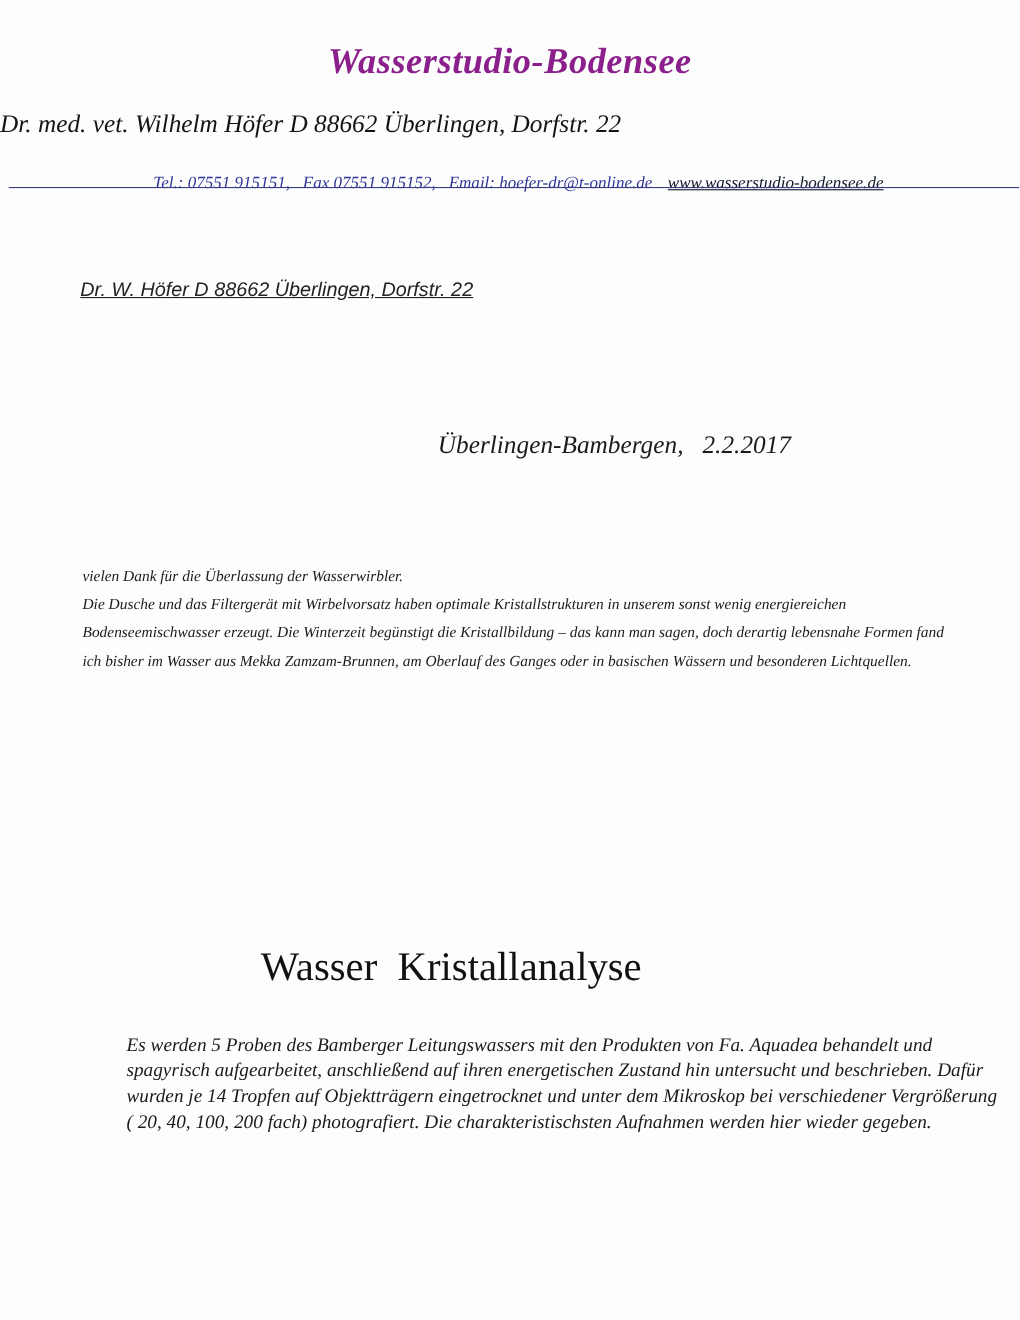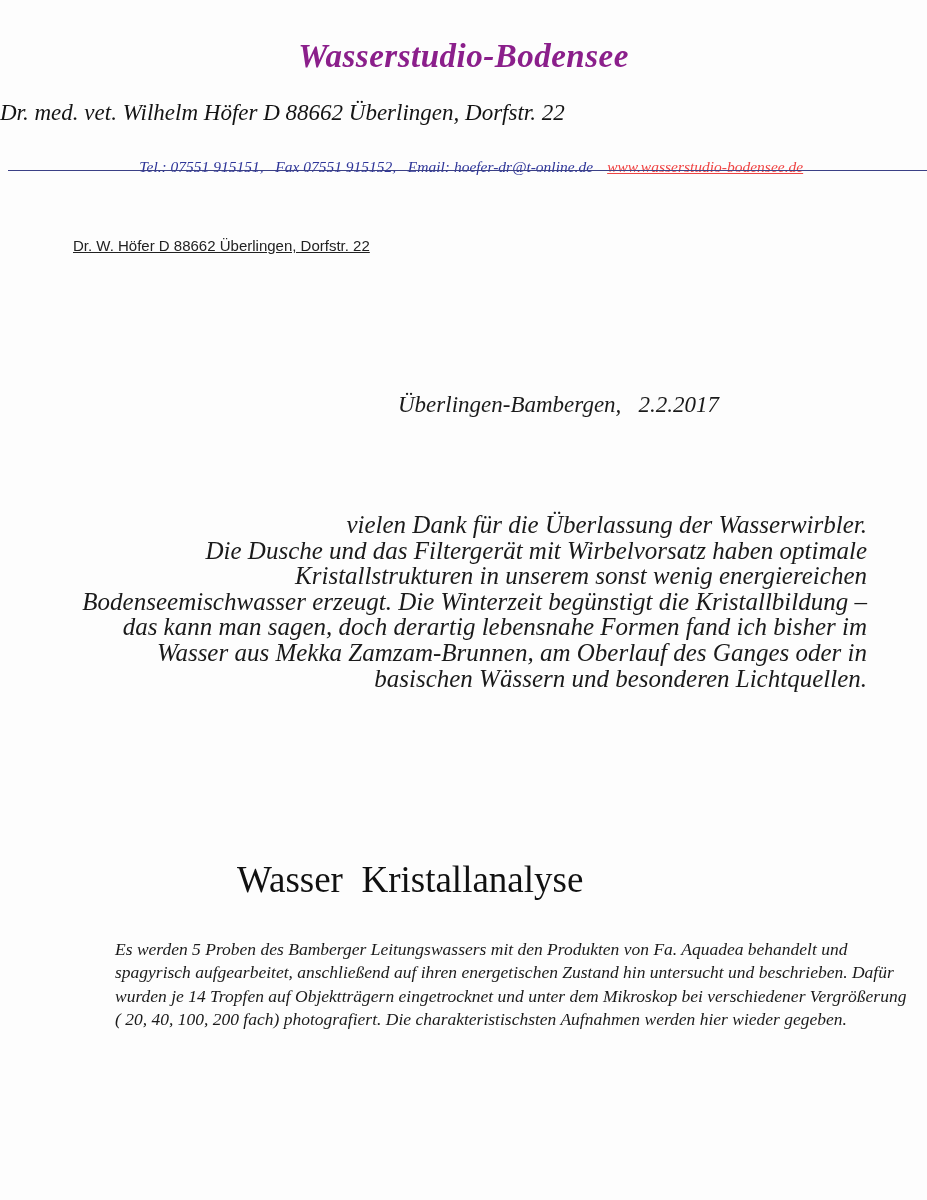--- a/index.html
+++ b/index.html
@@ -35,37 +35,38 @@
     position: absolute;
     top: 140px; left: 0; right: 0;
     text-align: center;
     font-size: 15.5px;
     font-style: italic;
     color: #2f3699;
     white-space: pre-wrap;
   }
   .contact-line .website {
     text-decoration: underline;
-    color: #ef4444;
+    color: #0f172a;
     margin-left: 14px;
     cursor: pointer;
   }
   .divider {
     position: absolute;
     top: 170px; left: 8px; right: 0;
     border-top: 1.6px solid #3b4086;
   }
   .sender-line {
     position: absolute;
-    top: 237px; left: 73px;
+    top: 253px; left: 73px;
     font-family: "Liberation Sans", sans-serif;
-    font-size: 15px;
+    font-size: 18px;
     color: #222222;
     text-decoration: underline;
     white-space: pre-wrap;
+    font-style: italic;
   }
   .recipient {
     position: absolute;
     top: 266px; left: 75px;
     font-size: 21px;
     font-style: italic;
     line-height: 25.6px;
     white-space: pre-wrap;
   }
   .date-line {
@@ -78,24 +79,24 @@
   .salutation {
     position: absolute;
     top: 466px; left: 75px;
     font-size: 20.5px;
     font-style: italic;
   }
   .body-text {
     position: absolute;
     top: 512px; left: 75px;
     width: 792px;
-    font-size: 25px;
+    font-size: 14px;
     font-style: italic;
     line-height: 25.6px;
-    text-align: right;
+    text-align: left;
   }
   .section-heading {
     position: absolute;
     top: 858px; left: 237px;
     font-size: 37px;
     color: #111111;
     white-space: pre-wrap;
   }
   .analysis-intro {
     position: absolute;

